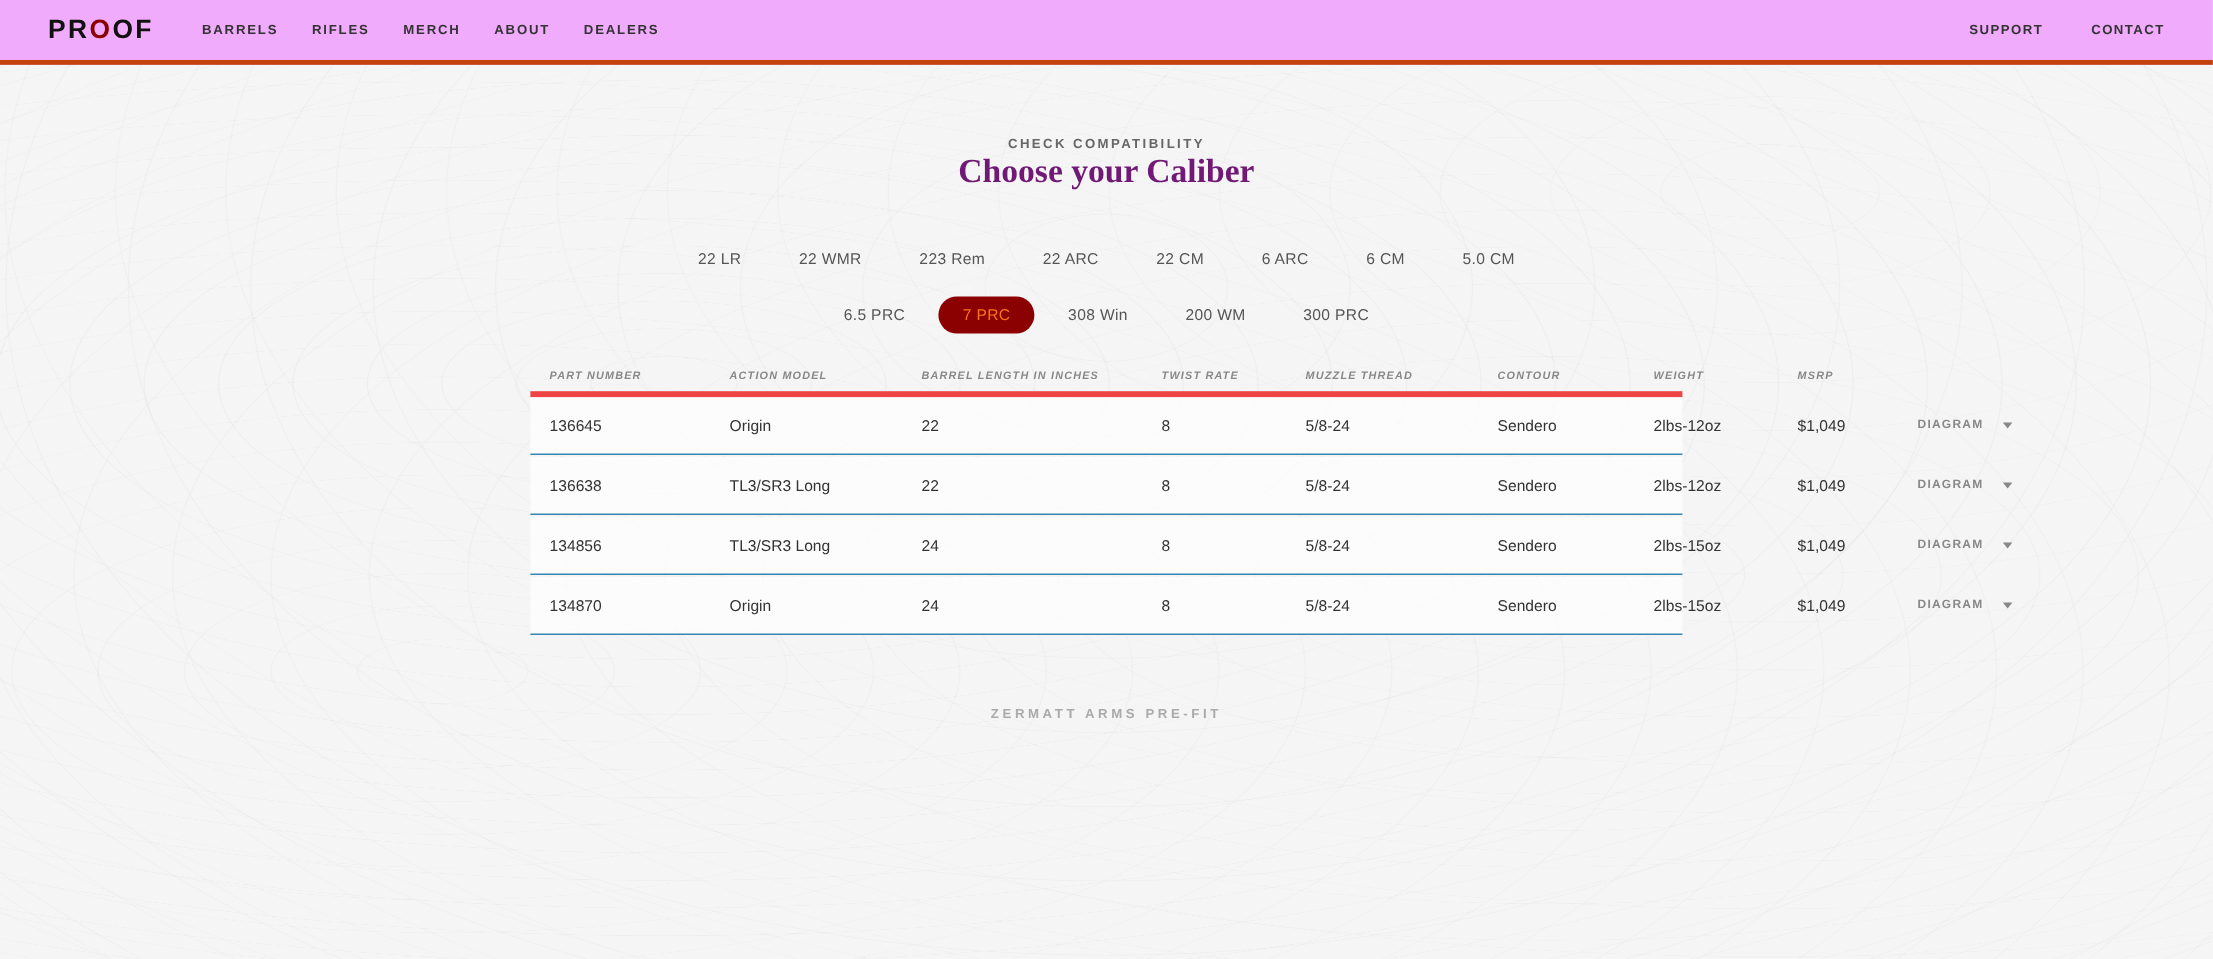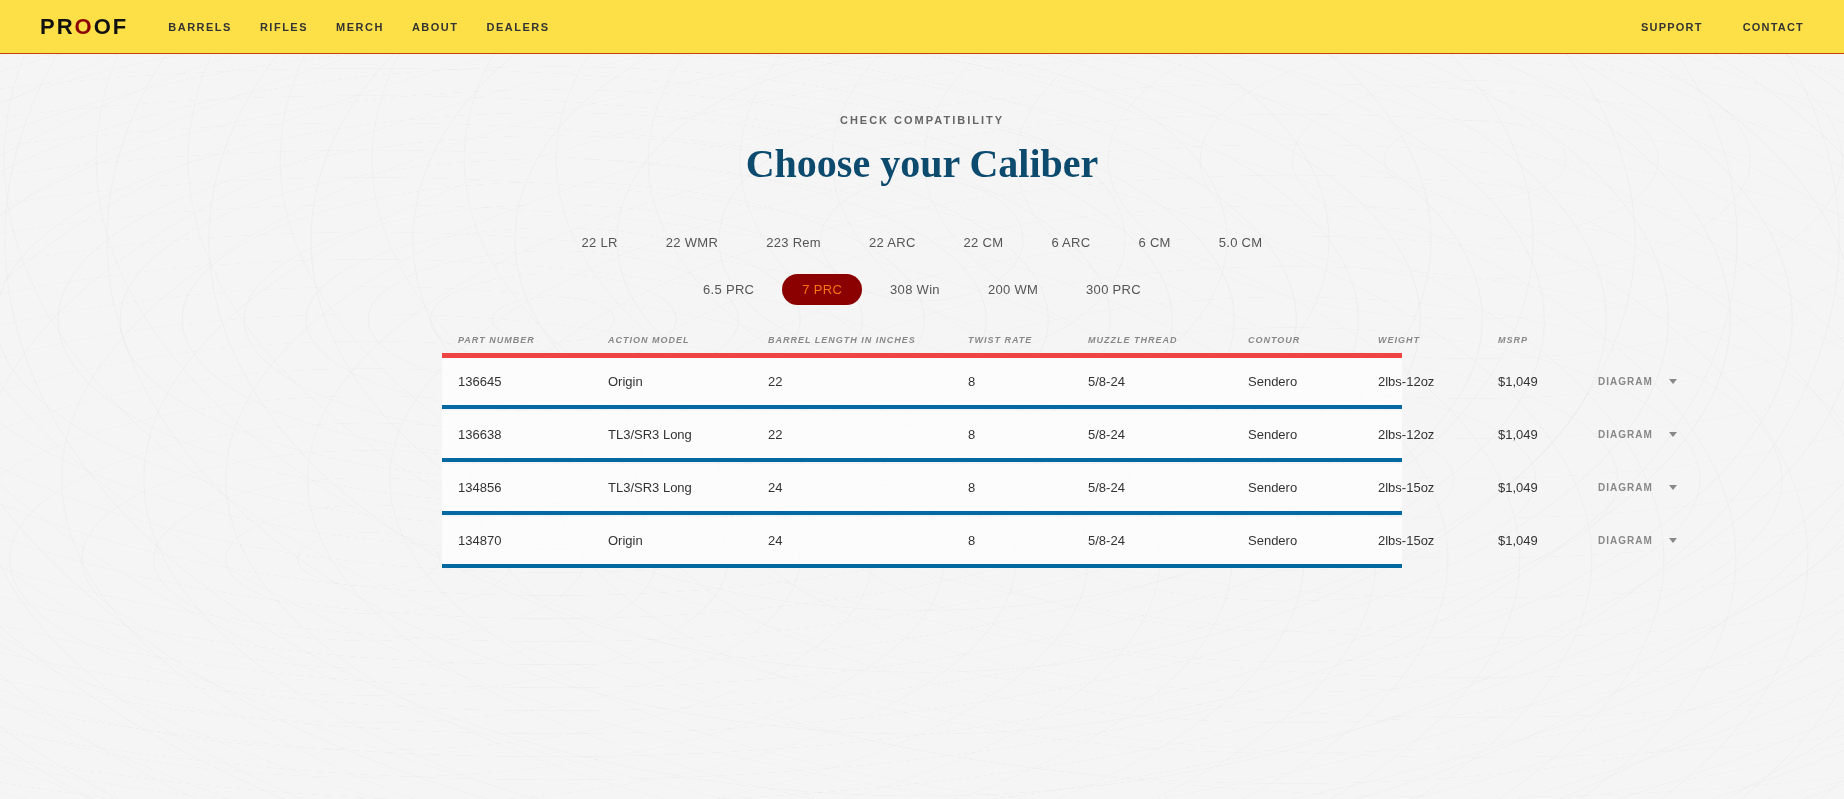--- a/index.html
+++ b/index.html
@@ -23,22 +23,22 @@
         repeating-radial-gradient(ellipse at 20% 70%, transparent 0, transparent 70px, rgba(200,200,200,0.12) 71px, transparent 72px),
         repeating-radial-gradient(ellipse at 80% 20%, transparent 0, transparent 90px, rgba(200,200,200,0.1) 91px, transparent 92px);
       pointer-events: none;
       z-index: 0;
     }
 
     
     header {
       position: relative;
       z-index: 10;
-      background: #fde047;
-      border-bottom: 1px solid #c2410c;
+      background: #f0abfc;
+      border-bottom: 4px solid #c2410c;
       display: flex;
       align-items: center;
       justify-content: space-between;
       padding: 0 40px;
       height: 54px;
     }
 
     .nav-left {
       display: flex;
       align-items: center;
@@ -92,28 +92,28 @@
       padding: 60px 20px 40px;
     }
 
     .section-label {
       text-align: center;
       font-size: 11px;
       font-weight: 700;
       letter-spacing: 2px;
       text-transform: uppercase;
       color: #666;
-      margin-bottom: 14px;
+      margin-bottom: 2px;
     }
 
     .section-title {
       text-align: center;
-      font-size: 40px;
+      font-size: 28px;
       font-weight: 800;
-      color: #0c4a6e;
+      color: #701a75;
       font-family: Georgia, serif;
       margin-bottom: 40px;
     }
 
     
     .caliber-row {
       display: flex;
       justify-content: center;
       align-items: center;
       flex-wrap: wrap;
@@ -159,21 +159,21 @@
       font-weight: 700;
       letter-spacing: 1px;
       text-transform: uppercase;
       color: #888;
     }
 
     .table-row {
       display: grid;
       grid-template-columns: 150px 160px 200px 120px 160px 130px 120px 100px 120px;
       padding: 16px 16px;
-      border-bottom: 4px solid #0369a1;
+      border-bottom: 1px solid #0369a1;
       align-items: center;
       background: rgba(255,255,255,0.7);
       margin-bottom: 2px;
     }
 
     .table-cell {
       font-size: 13px;
       color: #333;
     }
 
@@ -330,13 +330,14 @@
       <div class="table-cell">$1,049</div>
       <div class="table-cell">
         <button class="diagram-btn">
           <span>DIAGRAM</span>
           <span class="chevron-down"></span>
         </button>
       </div>
     </div>
   </div>
 
+  <div class="bottom-label">ZERMATT ARMS PRE-FIT</div>
 </main>
 
 </body></html>

